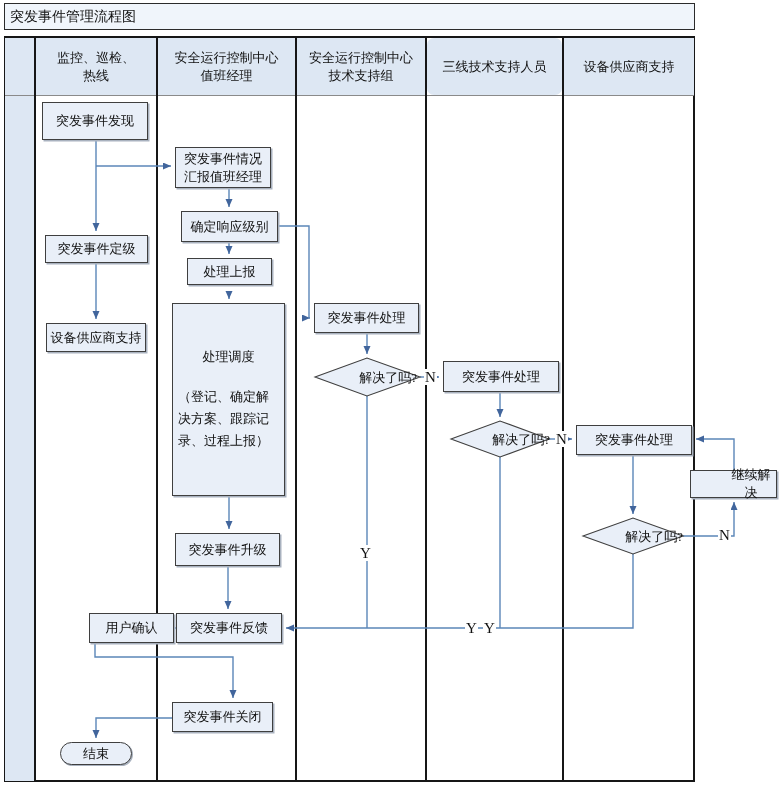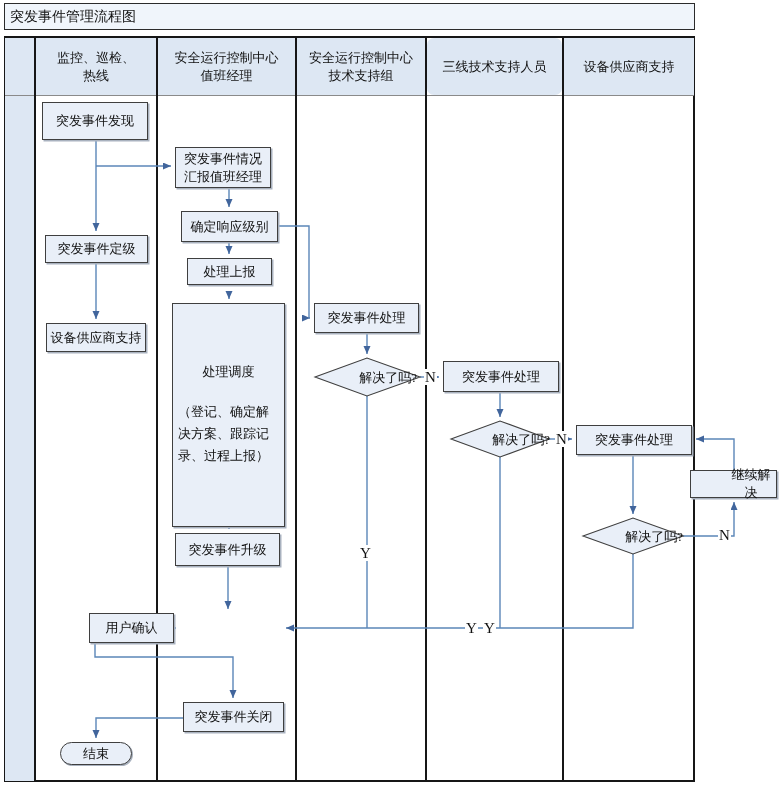--- a/index.html
+++ b/index.html
@@ -154,28 +154,31 @@
   <div class="node" style="left:175px;top:147px;width:96px;height:41px;">
     <span>突发事件情况</span>
     <span>汇报值班经理</span>
   </div>
   <div class="node" style="left:181px;top:211px;width:97px;height:31px;">
     <span>确定响应级别</span>
   </div>
   <div class="node" style="left:187px;top:258px;width:85px;height:27px;">
     <span>处理上报</span>
   </div>
-  <div class="node dispatch" style="left:172px;top:303px;width:113px;height:224px;">
+  <div class="node dispatch" style="left:172px;top:303px;width:113px;height:193px;">
     <span>处理调度</span>
     <span class="detail">（登记、确定解决方案、跟踪记录、过程上报）</span>
   </div>
   <div class="node" style="left:175px;top:533px;width:105px;height:33px;">
     <span>突发事件升级</span>
   </div>
-  <div class="node" style="left:183px;top:702px;width:101px;height:30px;">
+  <div class="node" style="left:176px;top:613px;width:106px;height:30px;">
+    <span>突发事件反馈</span>
+  </div>
+  <div class="node" style="left:172px;top:702px;width:101px;height:30px;">
     <span>突发事件关闭</span>
   </div>
 
   <div class="node" style="left:314px;top:303px;width:105px;height:30px;">
     <span>突发事件处理</span>
   </div>
   <div class="node" style="left:443px;top:361px;width:116px;height:31px;">
     <span>突发事件处理</span>
   </div>
   <div class="node" style="left:576px;top:425px;width:116px;height:30px;">

